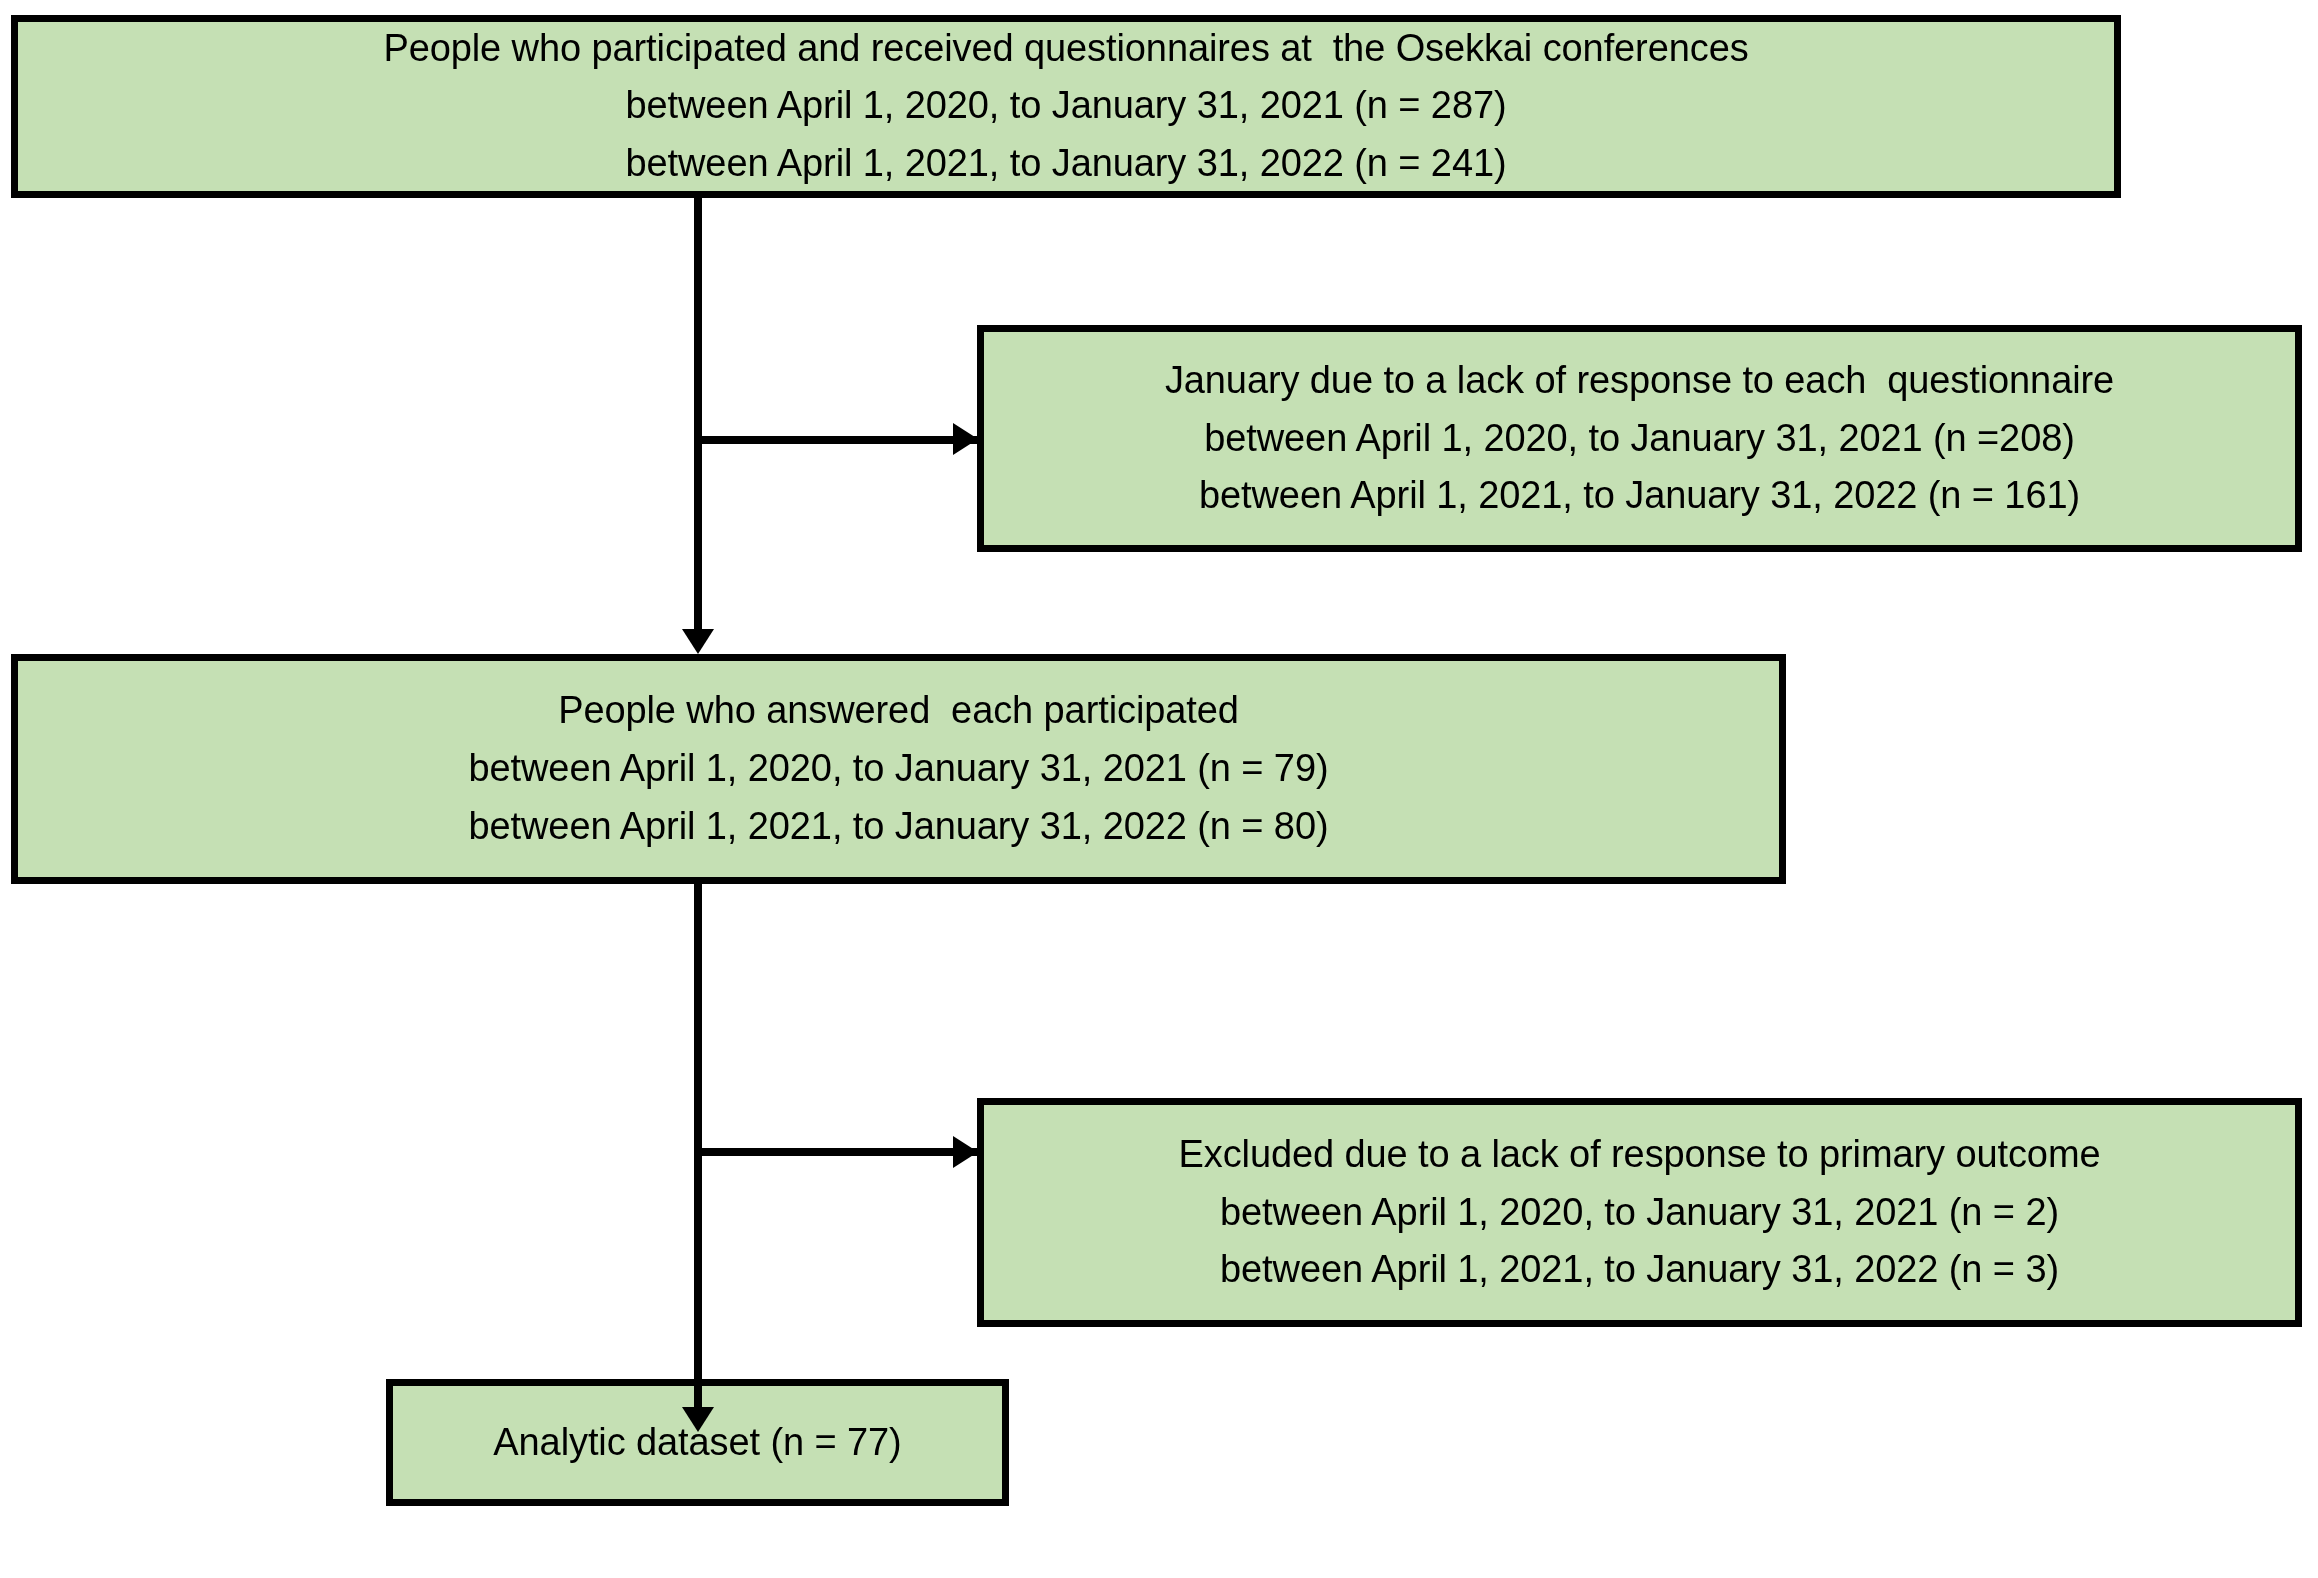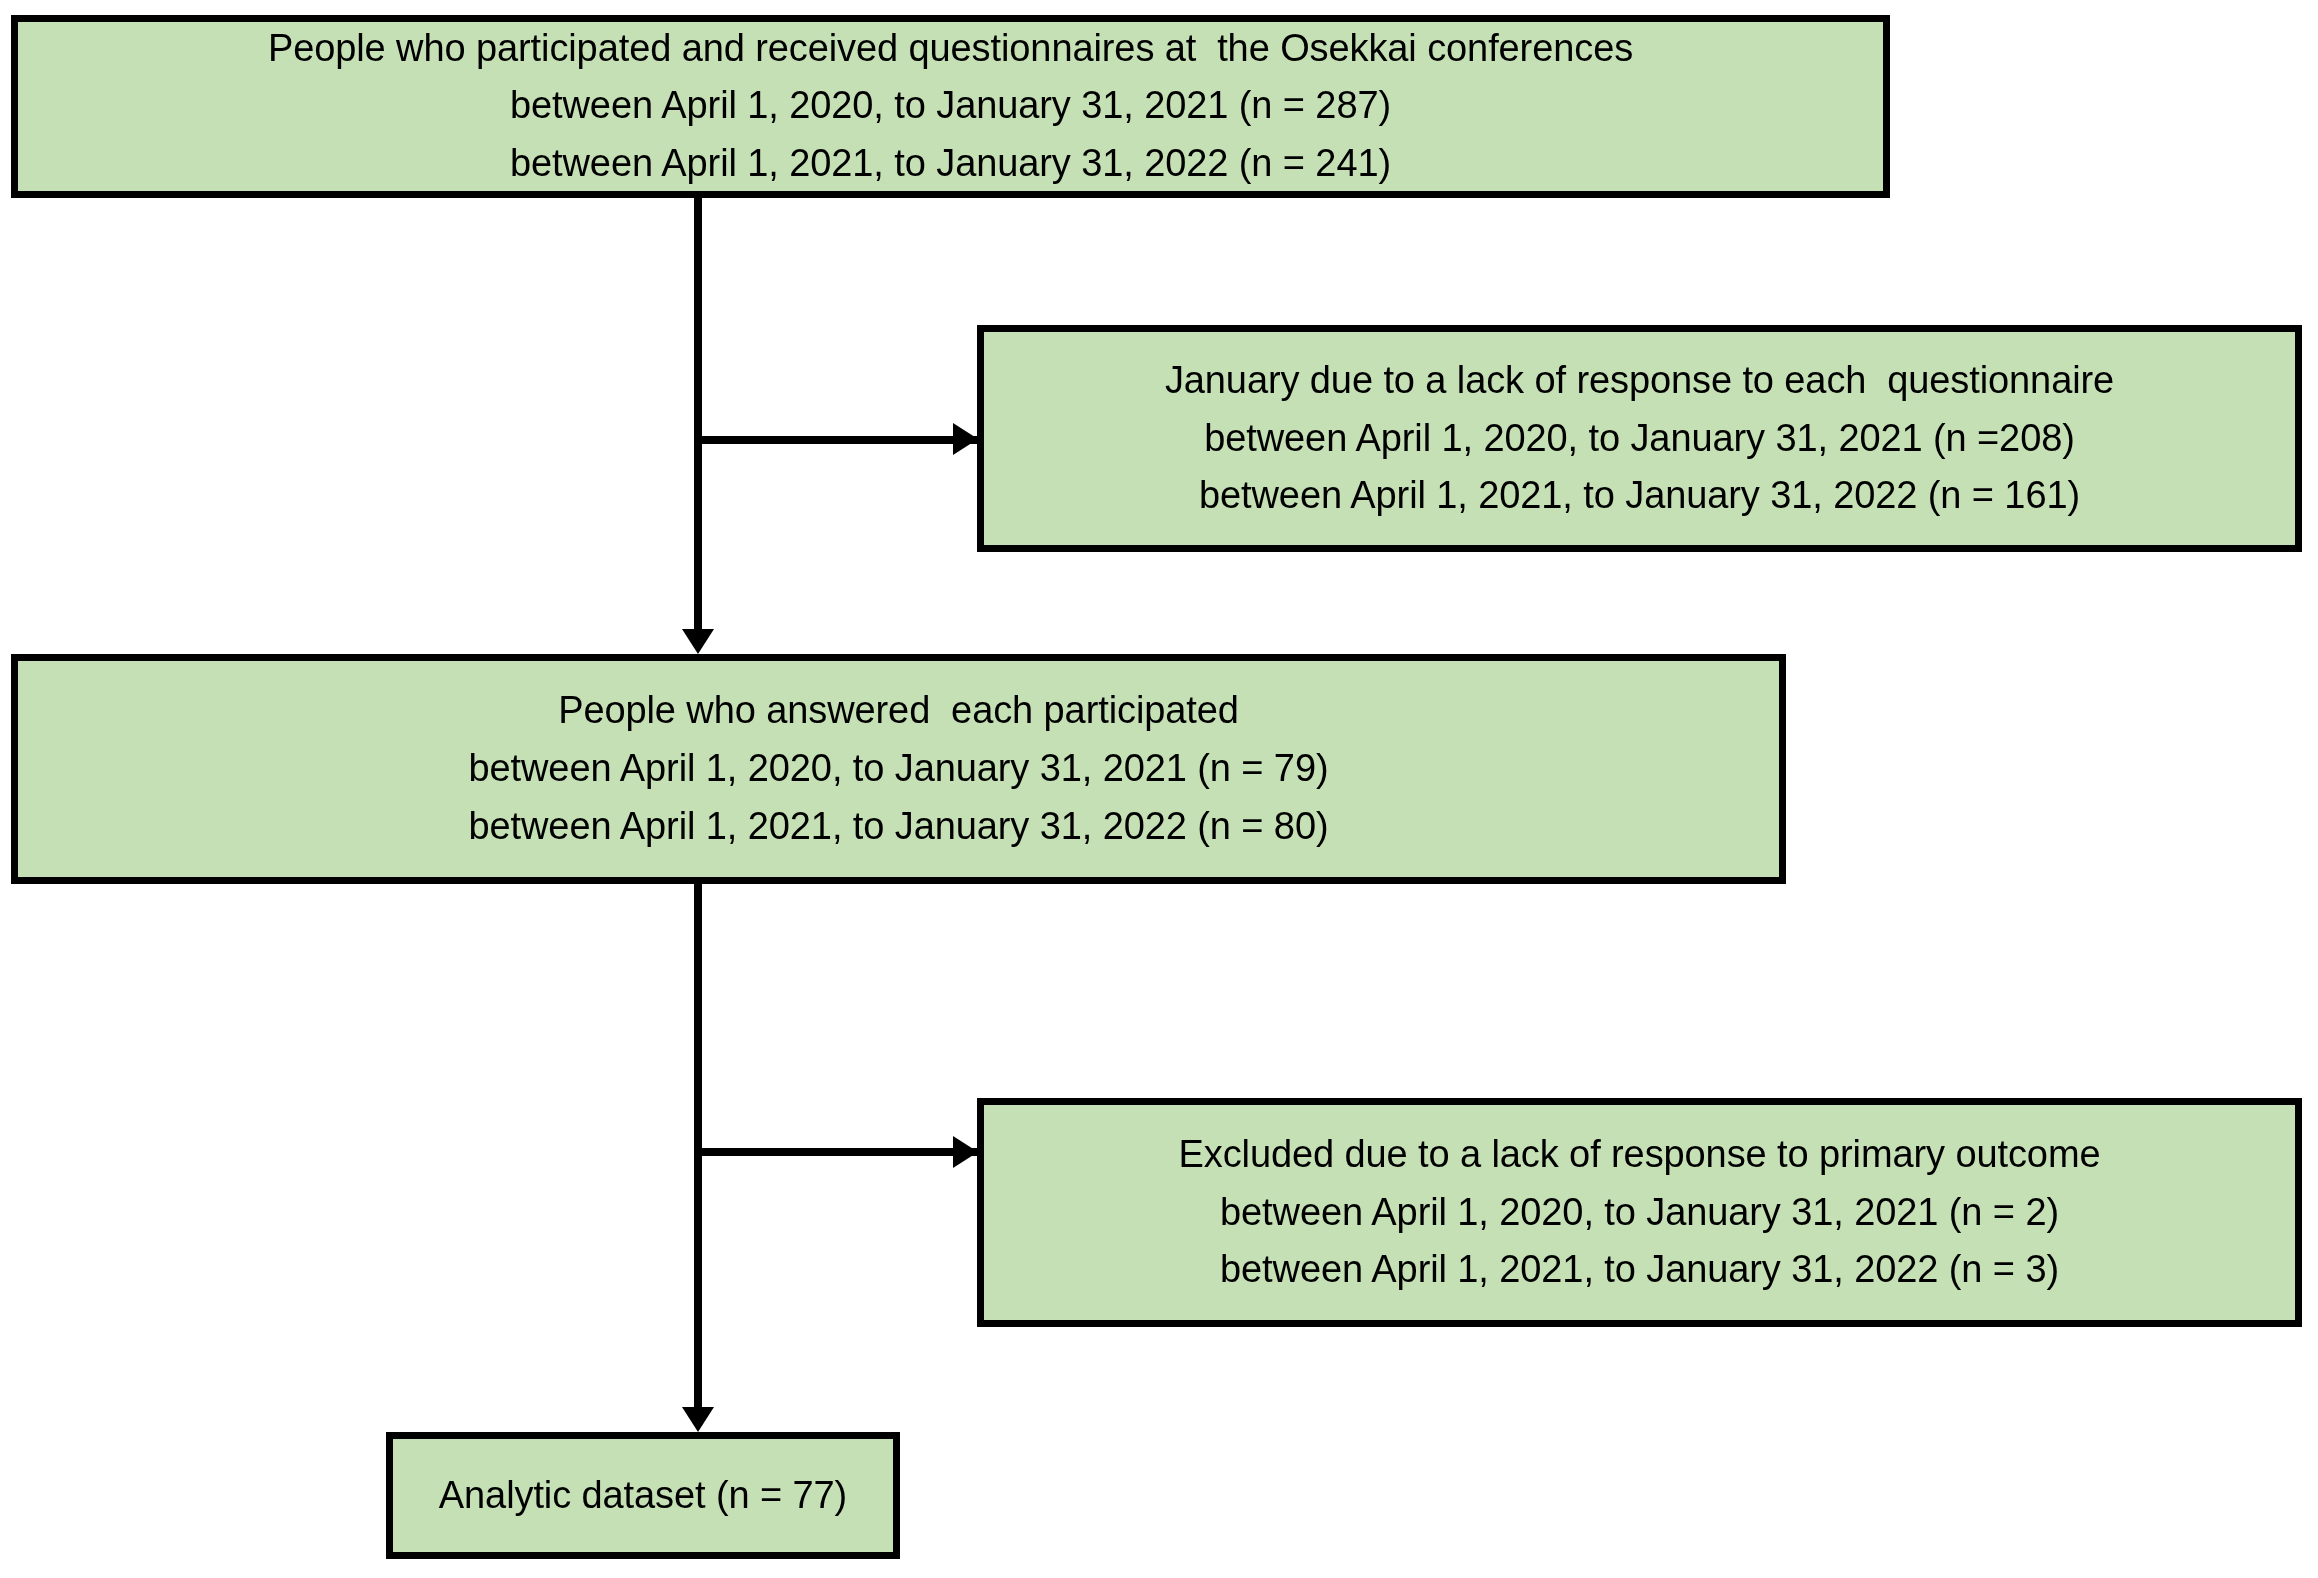--- a/index.html
+++ b/index.html
@@ -31,25 +31,25 @@
     font-family: "Liberation Sans", sans-serif;
     font-size: 38px;
     line-height: 1.52;
     letter-spacing: -0.1px;
   }
   .node .line {
     display: block;
     white-space: pre;
   }
   
-  #node-enrolled   { left: 11px;   top: 14.7px;   width: 1879px; height: 183px; }
+  #node-enrolled   { left: 11px;   top: 14.7px;   width: 2110px; height: 183px; }
   #node-excluded-1 { left: 977px; top: 325px;  width: 1325px; height: 227px; }
   #node-answered   { left: 11px;   top: 654px;  width: 1775px; height: 230px; }
   #node-excluded-2 { left: 977px; top: 1098px; width: 1325px; height: 229px; }
-  #node-analytic   { left: 386px;  top: 1432px; width: 514px;  height: 127px; justify-content: center; }
+  #node-analytic   { left: 386px;  top: 1379px; width: 623px;  height: 127px; justify-content: center; }
 
   
   .vline {
     position: absolute;
     width: 8px;
     background: #000000;
   }
   .hline {
     position: absolute;
     height: 8px;

